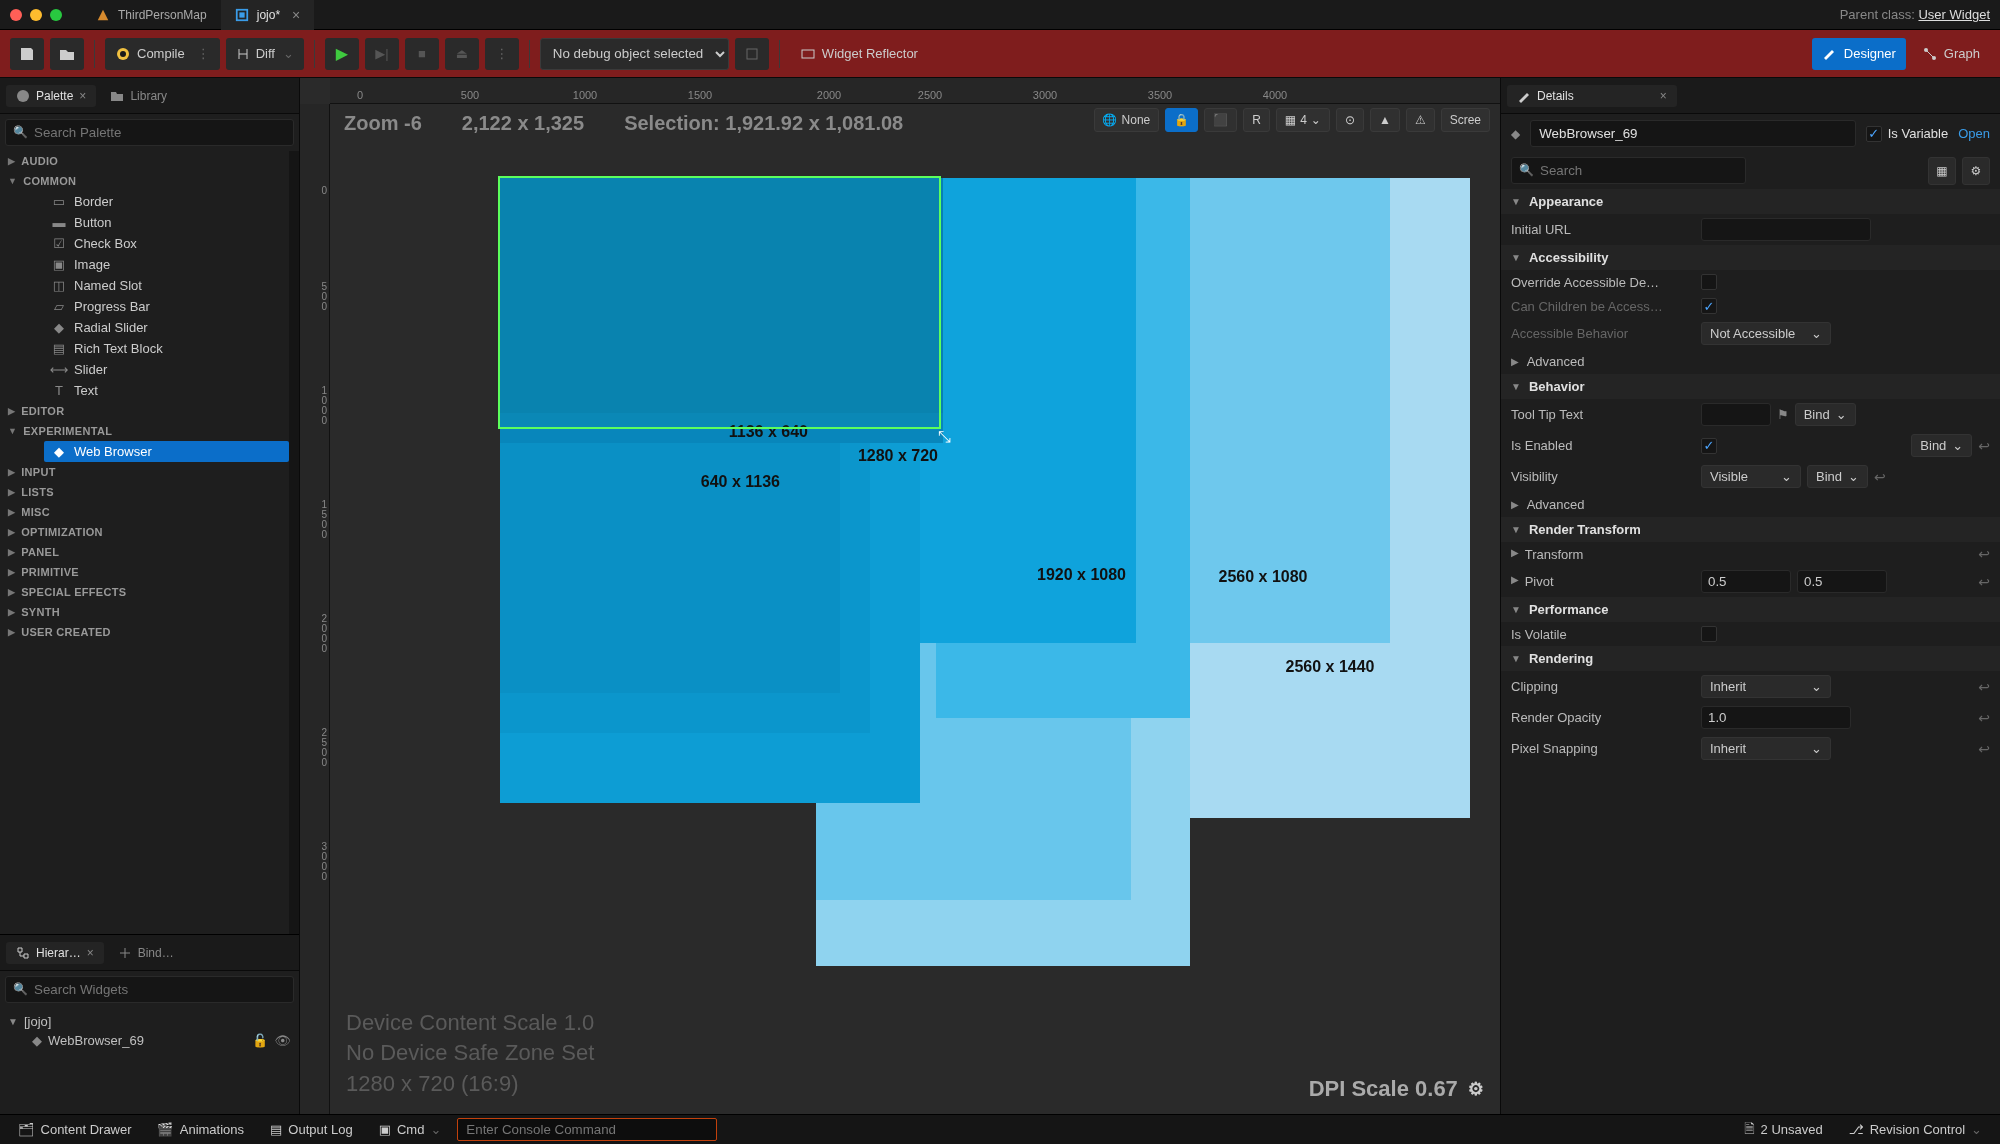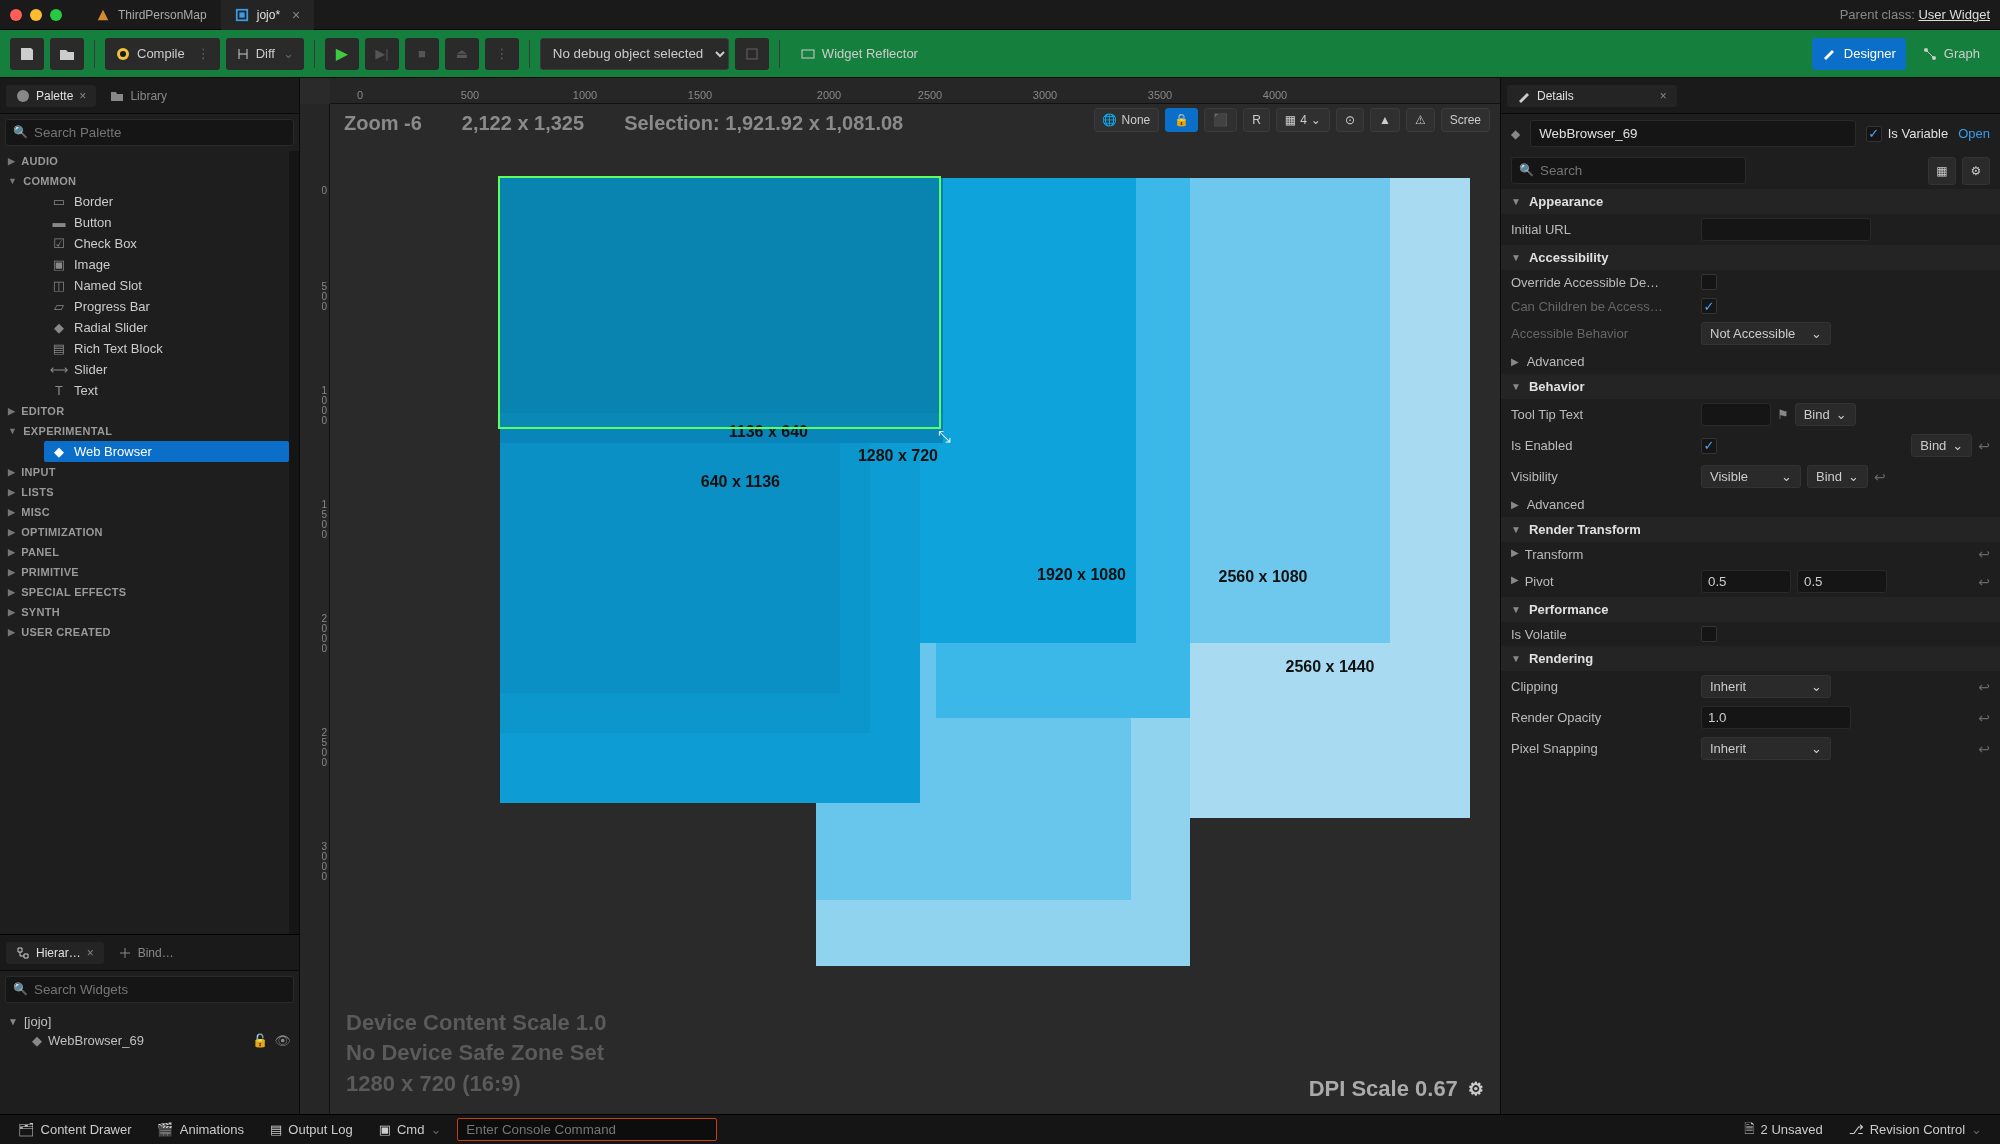--- a/index.html
+++ b/index.html
@@ -12,21 +12,21 @@
 .dot.r { background: #ff5f57; } .dot.y { background: #febc2e; } .dot.g { background: #28c840; }
 .tab { display: flex; align-items: center; height: 30px; padding: 0 14px; gap: 8px; color: #aaa; }
 .tab.active { background: #242424; color: #e0e0e0; }
 .tab-icon { width: 14px; height: 14px; }
 .tab-close { color: #888; margin-left: 4px; font-size: 14px; }
 .spacer { flex: 1; }
 .parent-class { color: #888; font-size: 13px; }
 .parent-class b { color: #ddd; text-decoration: underline; font-weight: normal; }
 
 
-.toolbar { height: 48px; background: #15803d; display: flex; align-items: center; padding: 0 10px; gap: 6px; border-bottom: 1px solid #0a0a0a; }
+.toolbar { height: 48px; background: #7f1d1d; display: flex; align-items: center; padding: 0 10px; gap: 6px; border-bottom: 1px solid #0a0a0a; }
 .tbtn { height: 32px; padding: 0 10px; background: #2a2a2a; border: none; color: #ccc; border-radius: 3px; display: flex; align-items: center; gap: 6px; font-size: 13px; }
 .tbtn.icon-only { width: 34px; padding: 0; justify-content: center; }
 .tbtn.primary { background: #0b6ec9; color: #fff; }
 .play { color: #3fc93f; font-size: 16px; }
 .divider-v { width: 1px; height: 28px; background: #3a3a3a; margin: 0 4px; }
 select.debug-sel { background: #2a2a2a; color: #ccc; border: 1px solid #3a3a3a; height: 32px; padding: 0 8px; border-radius: 3px; }
 
 
 .main { display: flex; height: calc(100% - 30px - 48px - 30px); }
 .left-col { width: 300px; display: flex; flex-direction: column; background: #1e1e1e; border-right: 1px solid #0a0a0a; }
@@ -62,21 +62,21 @@
 .ruler-v span { position: absolute; left: 3px; writing-mode: horizontal-tb; line-height: 1; text-align: right; width: 24px;}
 .canvas-info { position: absolute; top: 34px; left: 44px; color: #8a8a8a; font-size: 20px; font-weight: 600; display: flex; gap: 40px; }
 .canvas-info .sel { color: #8a8a8a; }
 .canvas-toolbar { position: absolute; top: 30px; right: 10px; display: flex; gap: 6px; align-items: center; }
 .ctb { background: #303030; border: 1px solid #3a3a3a; color: #ccc; padding: 4px 8px; border-radius: 3px; display: flex; align-items: center; gap: 4px; font-size: 12px;}
 .ctb.blue { background: #0b6ec9; color: #fff; border-color: #0b6ec9; }
 .surface { position: absolute; top: 100px; left: 200px; width: 970px; height: 940px; }
 .res-box { position: absolute; color: #111; font-size: 16px; font-weight: 600; display: flex; align-items: flex-end; justify-content: flex-end; padding: 8px; }
 .sel-outline { position: absolute; border: 2px solid #5cff5c; background: rgba(80,200,80,0.04); }
 .resize-cursor { position: absolute; width: 20px; height: 20px; color: #fff; font-size: 16px; }
-.dev-text { position: absolute; bottom: 14px; left: 46px; color: #5a5a5a; font-size: 22px; font-weight: 700; line-height: 1.4; }
+.dev-text { position: absolute; bottom: 14px; left: 46px; color: #5a5a5a; font-size: 22px; font-weight: 400; line-height: 1.4; }
 .dpi { position: absolute; bottom: 12px; right: 16px; color: #aaa; font-size: 22px; font-weight: 600; display: flex; align-items: center; gap: 10px;}
 
 
 .details { width: 500px; background: #1e1e1e; border-left: 1px solid #0a0a0a; display: flex; flex-direction: column; }
 .details-header-row { display:flex; align-items:center; gap:10px; padding:6px 10px; }
 .name-input { flex:1; background:#151515; border:1px solid #2a2a2a; color:#e0e0e0; padding:5px 8px; border-radius:3px; }
 .var-chk { display:flex; align-items:center; gap:6px; color:#e0e0e0; font-size: 13px;}
 .open-link { color:#3a9ce8; font-size: 13px;}
 .det-search-row { display:flex; gap:6px; padding:4px 10px; }
 .det-search-row input { flex:1; background:#151515; border:1px solid #2a2a2a; color:#ccc; padding:5px 28px; border-radius:3px; }

